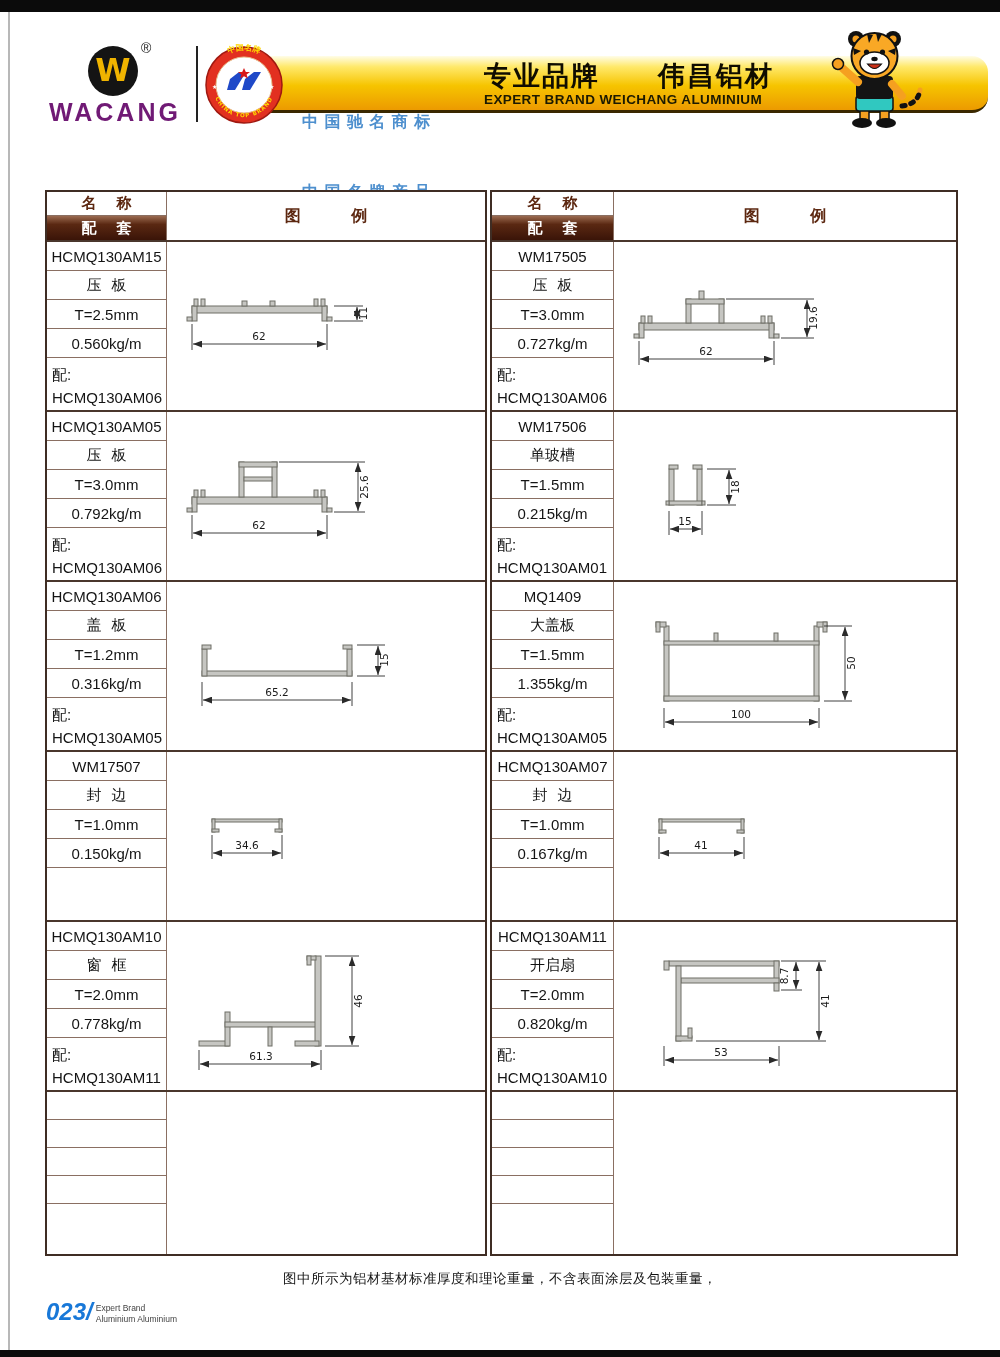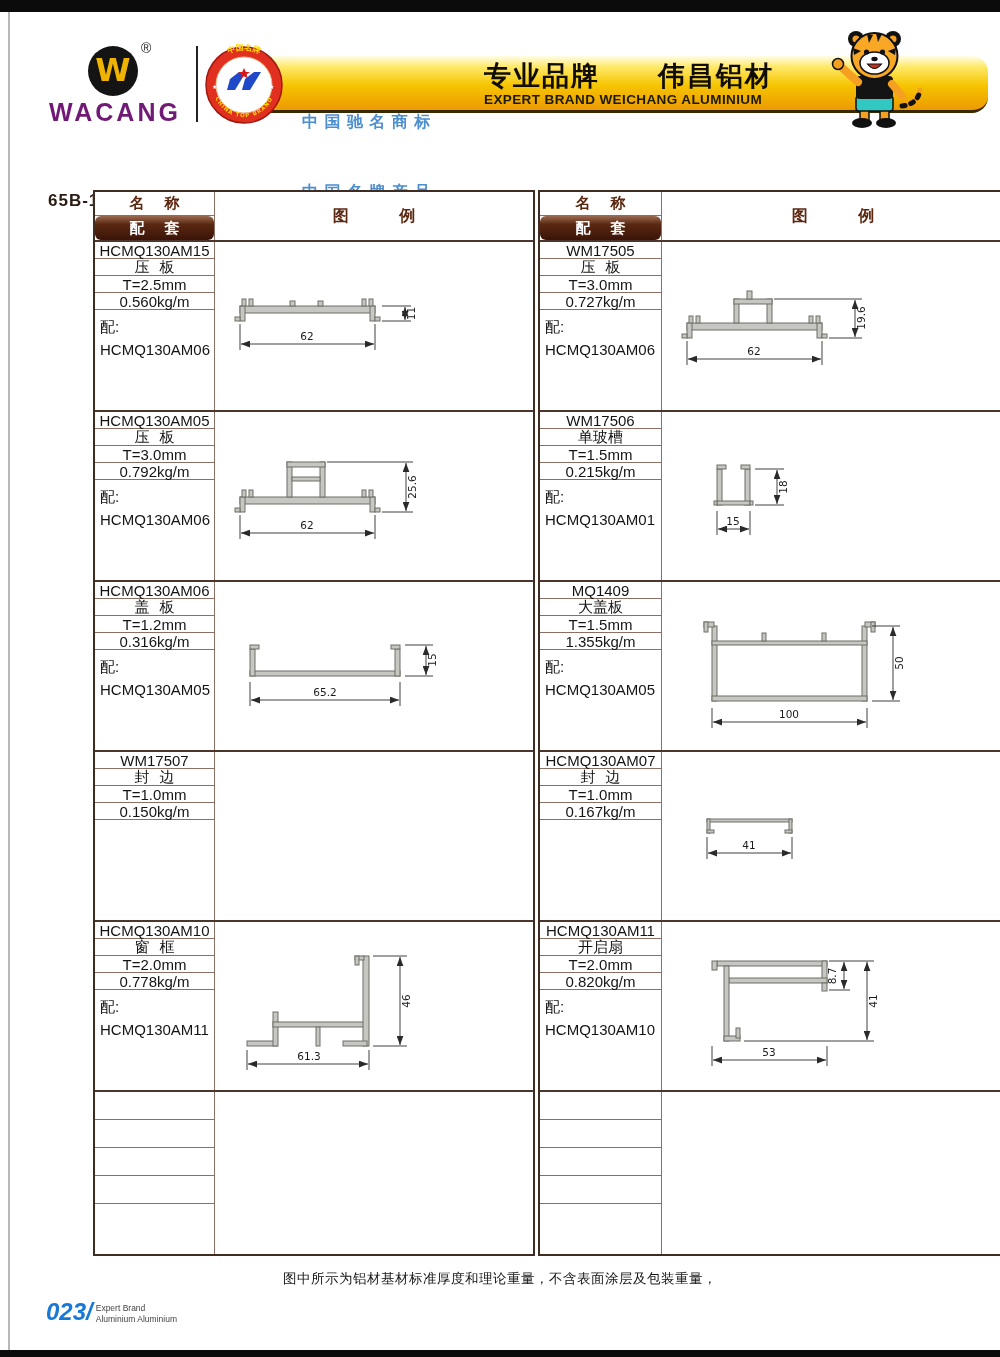--- a/index.html
+++ b/index.html
@@ -24,38 +24,38 @@
                line-height:1.45; letter-spacing:1px; text-shadow:1px 1px 0 rgba(255,255,255,.7); white-space:pre; }
   .banner-main { position:absolute; left:232px; top:2px; }
   .banner-title { font-size:27px; font-weight:bold; color:#100d00; letter-spacing:2px; white-space:pre; }
   .banner-sub { font-size:13.5px; font-weight:bold; color:#1c1a00; letter-spacing:.4px; margin-top:-2px; }
   .badge { position:absolute; left:204px; top:44px; }
   .tiger { position:absolute; left:820px; top:26px; }
 
   .page-title { position:absolute; left:48px; top:153px; font-size:17px; font-weight:bold; color:#2b1b12; letter-spacing:1px;margin-top:36px; }
 
   
-  .ptable { position:absolute; top:190px; border:2px solid #3f2d24; background:#fff;margin-left:48px; }
+  .ptable { position:absolute; top:190px; border:2px solid #3f2d24; background:#fff; }
   .ptable.lt { left:45px; width:442px; }
   .ptable.rt { left:490px; width:468px; }
   .thead { display:flex; height:48px; }
   .th-label { width:120px; border-right:1px solid #8a6f62; display:flex; flex-direction:column; }
   .rt .th-label, .rt .label-col { width:122px; }
   .th-name { height:24px; display:flex; align-items:center; justify-content:center;
              color:#5c2710; font-weight:bold; font-size:15px; word-spacing:16px;
              border-bottom:1px solid #8a6f62; }
   .th-match { flex:1; display:flex; align-items:center; justify-content:center;
               background:linear-gradient(#9a6a50, #5a2812 35%, #3a1408); color:#fff;
-              font-weight:bold; font-size:15px; word-spacing:16px;border-radius:6px; }
+              font-weight:bold; font-size:15px; word-spacing:16px; }
   .th-legend { flex:1; display:flex; align-items:center; justify-content:center;
                color:#5c2710; font-weight:bold; font-size:16px; word-spacing:46px; }
   .prow { display:flex; height:170px; border-top:2px solid #4a362c; }
   .erow { display:flex; height:164px; border-top:2px solid #4a362c; }
   .label-col { width:120px; border-right:1px solid #8a6f62; display:flex; flex-direction:column; }
-  .lcell { height:17px; border-bottom:1px solid #8a6f62; display:flex; align-items:center;
+  .lcell { height:29px; border-bottom:1px solid #8a6f62; display:flex; align-items:center;
            justify-content:center; font-size:15px; color:#141414; word-spacing:6px; }
   .lcell.h28 { height:28px; }
   .lcell.match { flex:1; border-bottom:none; flex-direction:column; align-items:flex-start;
                  justify-content:flex-start; padding:6px 3px 0 5px; line-height:1.5; word-spacing:0; }
   .draw-col { flex:1; display:flex; align-items:center; justify-content:flex-start; }
 
   
   .pf { fill:#c6c6c2; stroke:#6e6e66; stroke-width:1; }
   .dl { stroke:#2a2a2a; stroke-width:0.9; }
   .dt { font-family:"DejaVu Sans",sans-serif; font-size:10.5px; fill:#1a1a1a; }
@@ -265,20 +265,33 @@
       <div class="label-col">
         <div class="lcell">WM17507</div>
         <div class="lcell">封 边</div>
         <div class="lcell">T=1.0mm</div>
         <div class="lcell">0.150kg/m</div>
         <div class="lcell match">
           <span></span>
           <span></span>
         </div>
       </div>
+      <div class="draw-col">
+        <svg width="160" height="78" viewBox="0 0 160 78">
+          <rect class="pf" x="45" y="22" width="70" height="3"></rect>
+          <rect class="pf" x="45" y="22" width="3" height="13"></rect>
+          <rect class="pf" x="112" y="22" width="3" height="13"></rect>
+          <rect class="pf" x="45" y="32" width="7" height="3"></rect>
+          <rect class="pf" x="108" y="32" width="7" height="3"></rect>
+          <line class="dl" x1="45" y1="38" x2="45" y2="62"></line>
+          <line class="dl" x1="115" y1="38" x2="115" y2="62"></line>
+          <line class="dl" x1="46" y1="56" x2="114" y2="56" marker-start="url(#arw)" marker-end="url(#arw)"></line>
+          <text class="dt" x="80" y="52" text-anchor="middle">34.6</text>
+        </svg>
+      </div>
     </div>
 
     <div class="prow">
       <div class="label-col">
         <div class="lcell">HCMQ130AM10</div>
         <div class="lcell">窗 框</div>
         <div class="lcell">T=2.0mm</div>
         <div class="lcell">0.778kg/m</div>
         <div class="lcell match">
           <span>配:</span>

